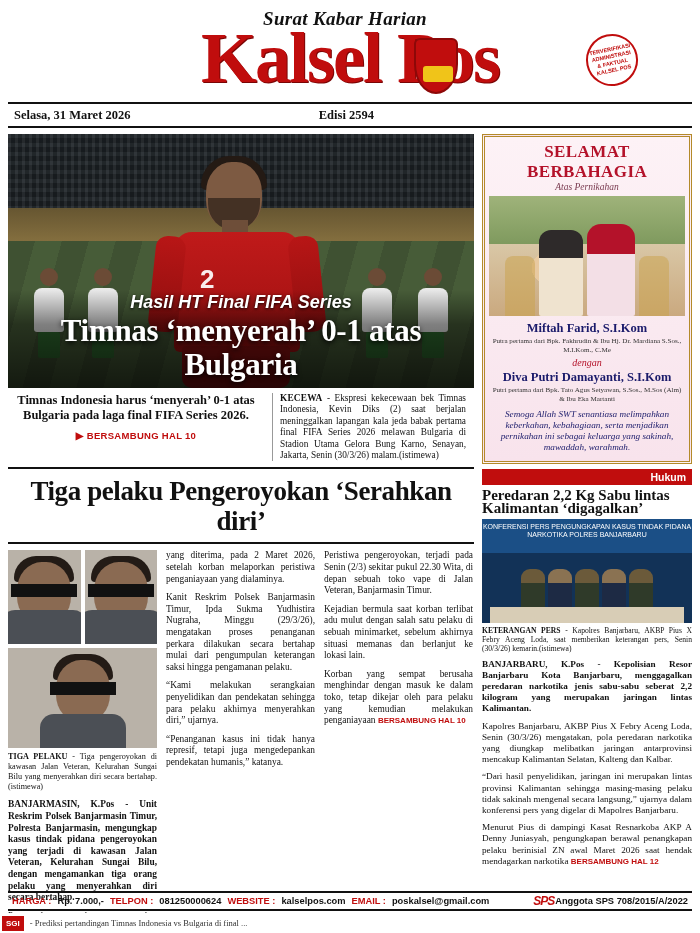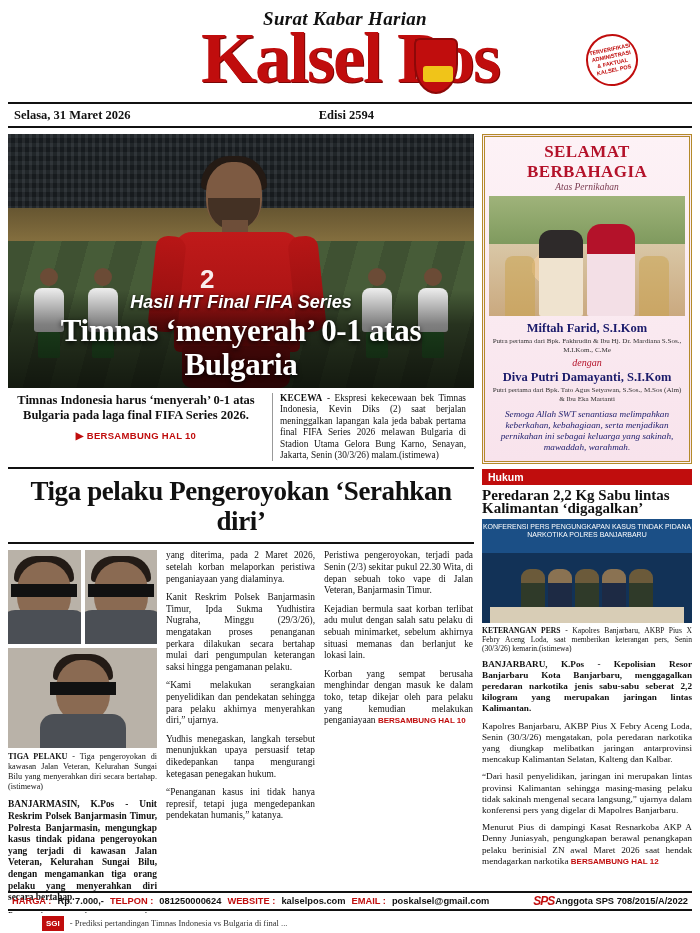--- a/index.html
+++ b/index.html
@@ -252,21 +252,21 @@
   .w-photo .side { width:30px; height:60px; background:#c9a24a; opacity:.5; border-radius:8px 8px 0 0;}
   .w-name { font-size:12.5px; font-weight:bold; color:#1b1b6b; margin-top:2px; }
   .w-meta { font-size:7.1px; line-height:8.6px; color:#333; margin:1px 0 3px; }
   .w-dengan { font-size:10px; font-style:italic; color:#b4122a; margin:2px 0; }
   .w-pray { font-size:9.2px; line-height:11px; font-style:italic; color:#1b1b6b; margin-top:6px; }
 
   .hukum-bar {
     background:#c00d0d; color:#fff;
     font-family:"Liberation Sans", sans-serif;
     font-size:10.5px; font-weight:bold;
-    padding:2px 6px; margin-top:5px;
+    padding:2px 6px; margin-top:5px;text-align:right;
   }
   .hukum-head {
     font-size:15px; font-weight:bold; line-height:13px;
     margin:4px 0 4px;
   }
   .press-photo {
     height:104px;
     background:linear-gradient(to bottom,#17406b 0 34px,#123257 34px 100%);
     position:relative; overflow:hidden; margin-bottom:3px;
   }
@@ -303,21 +303,21 @@
   .footer .sps-logo {
     font-style:italic; font-weight:bold; font-size:12px; color:#c00d0d;
     letter-spacing:-1px;
   }
   .bottom-strip {
     position:absolute; left:0; bottom:0; width:100%;
     height:20px; background:#fff;
     font-size:8.5px; color:#333;
     display:flex; align-items:center; gap:6px; padding-left:2px;
   }
-  .bottom-strip .tag { background:#c00d0d; color:#fff; font-weight:bold; padding:3px 4px; font-family:"Liberation Sans",sans-serif; font-size:8px;margin-left:40px;}
+  .bottom-strip .tag { background:#c00d0d; color:#fff; font-weight:bold; padding:3px 4px; font-family:"Liberation Sans",sans-serif; font-size:8px;}
 </style>
 </head>
 <body>
 
 <div class="page">
 
   <div class="masthead">
     <div class="mh-sub">Surat Kabar Harian</div>
     <div class="mh-title-wrap">
       <span class="mh-title">Kalsel Pos</span>
@@ -425,21 +425,20 @@
             <span>- Tiga pengeroyokan di kawasan Jalan Veteran, Kelurahan Sungai Bilu yang menyerahkan diri secara bertahap.(istimewa)</span>
           </p>
           <p class="lead-in">BANJARMASIN, K.Pos - Unit Reskrim Polsek Banjarmasin Timur, Polresta Banjarmasin, mengungkap kasus tindak pidana pengeroyokan yang terjadi di kawasan Jalan Veteran, Kelurahan Sungai Bilu, dengan mengamankan tiga orang pelaku yang menyerahkan diri secara bertahap.</p>
           <p>Pengungkapan kasus tersebut merupakan tindak lanjut laporan polisi Nomor LP/B/20/III/2026</p>
         </div>
 
         <div class="c">
           <p>yang diterima, pada 2 Maret 2026, setelah korban melaporkan peristiwa penganiayaan yang dialaminya.</p>
           <p>Kanit Reskrim Polsek Banjarmasin Timur, Ipda Sukma Yudhistira Nugraha, Minggu (29/3/26), mengatakan proses penanganan perkara dilakukan secara bertahap mulai dari pengumpulan keterangan saksi hingga pengamanan pelaku.</p>
           <p>“Kami melakukan serangkaian penyelidikan dan pendekatan sehingga para pelaku akhirnya menyerahkan diri,” ujarnya.</p>
-          <p>Yudhis menegaskan, langkah tersebut menunjukkan upaya persuasif tetap dikedepankan tanpa mengurangi ketegasan penegakan hukum.</p>
           <p>“Penanganan kasus ini tidak hanya represif, tetapi juga mengedepankan pendekatan humanis,” katanya.</p>
         </div>
 
         <div class="c">
           <p>Peristiwa pengeroyokan, terjadi pada Senin (2/3) sekitar pukul 22.30 Wita, di depan sebuah toko vape di Jalan Veteran, Banjarmasin Timur.</p>
           <p>Kejadian bermula saat korban terlibat adu mulut dengan salah satu pelaku di sebuah minimarket, sebelum akhirnya situasi memanas dan berlanjut ke lokasi lain.</p>
           <p>
             <span>Korban yang sempat berusaha menghindar dengan masuk ke dalam toko, tetap dikejar oleh para pelaku yang kemudian melakukan penganiayaan</span>
             <span class="inline-red">BERSAMBUNG HAL 10</span>
           </p>

